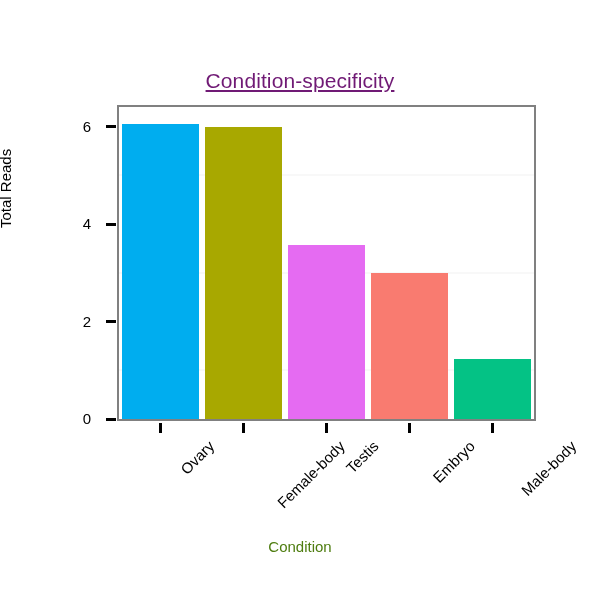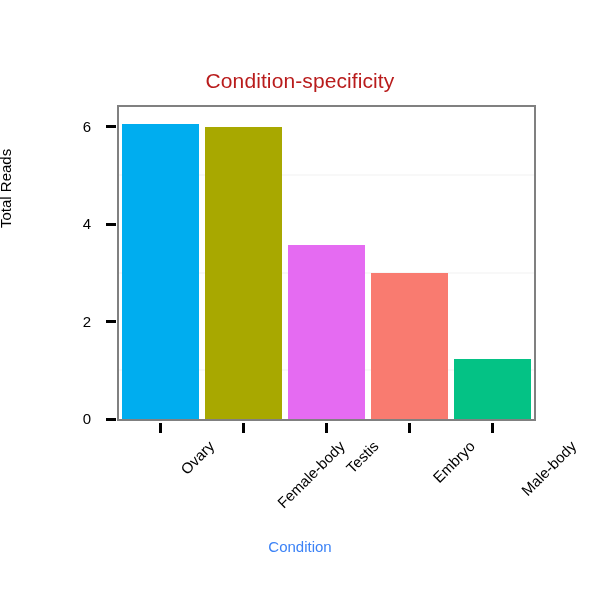--- a/index.html
+++ b/index.html
@@ -25,22 +25,23 @@
 
   
   .chart-title {
     position: absolute;
     left: 0;
     top: 68px;
     width: 600px;
     text-align: center;
     font-size: 21px;
     line-height: 26px;
-    color: #b91c1c;
+    color: #701a75;
     letter-spacing: 0.1px;
+    text-decoration: underline;
   }
 
   
   .panel {
     position: absolute;
     left: 117px;
     top: 105px;
     width: 419px;
     height: 316px;
     box-sizing: border-box;
@@ -116,21 +117,21 @@
     text-align: right;
   }
   .x-axis-title {
     position: absolute;
     left: 0;
     top: 538px;
     width: 600px;
     text-align: center;
     font-size: 15px;
     line-height: 18px;
-    color: #3b82f6;
+    color: #4d7c0f;
   }
 </style>
 </head>
 <body>
 
 <div id="chart-root">
 
   <div class="chart-title">Condition-specificity</div>
 
   <div class="panel">

